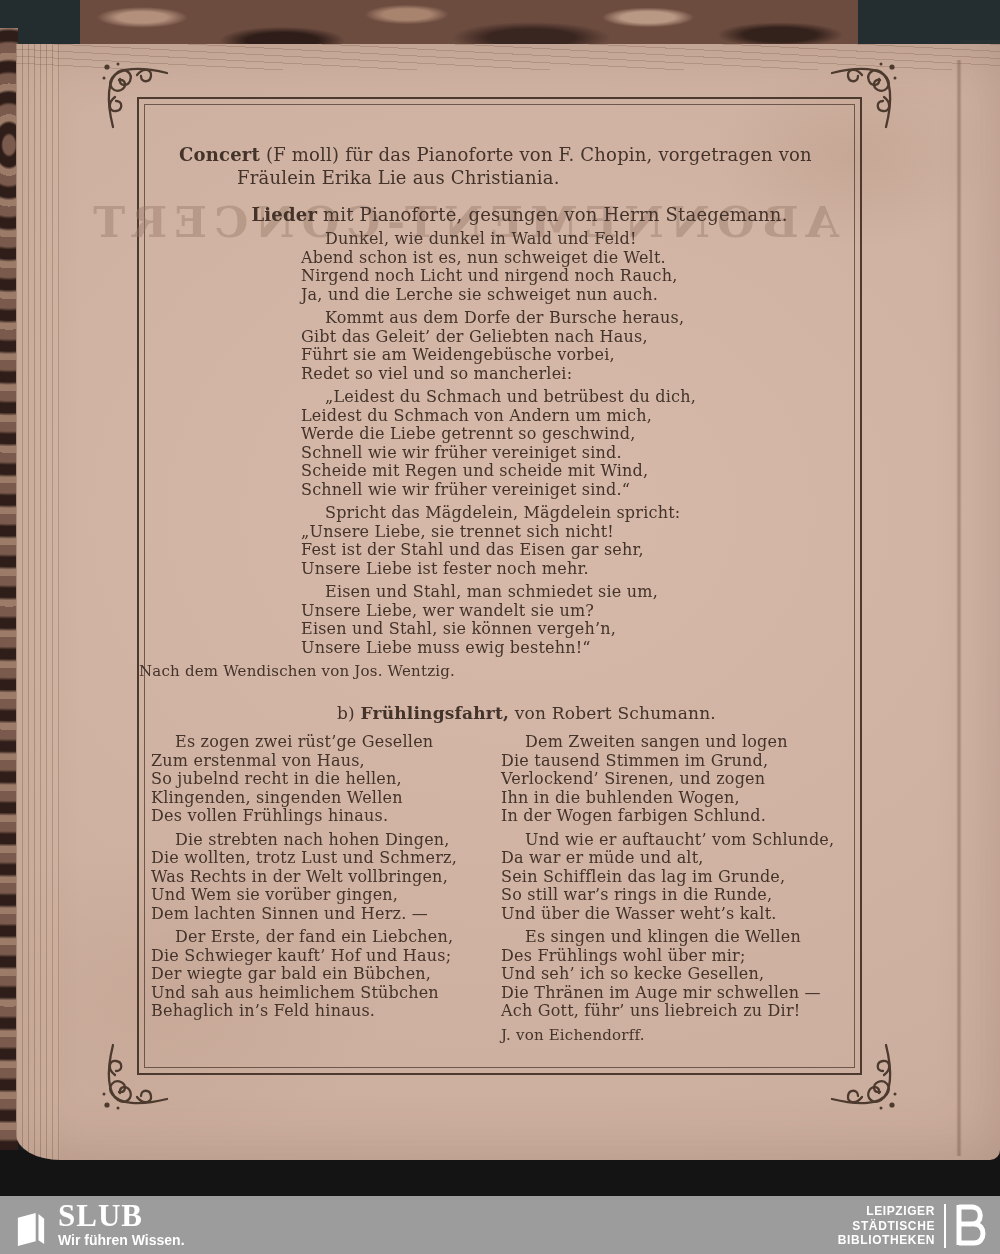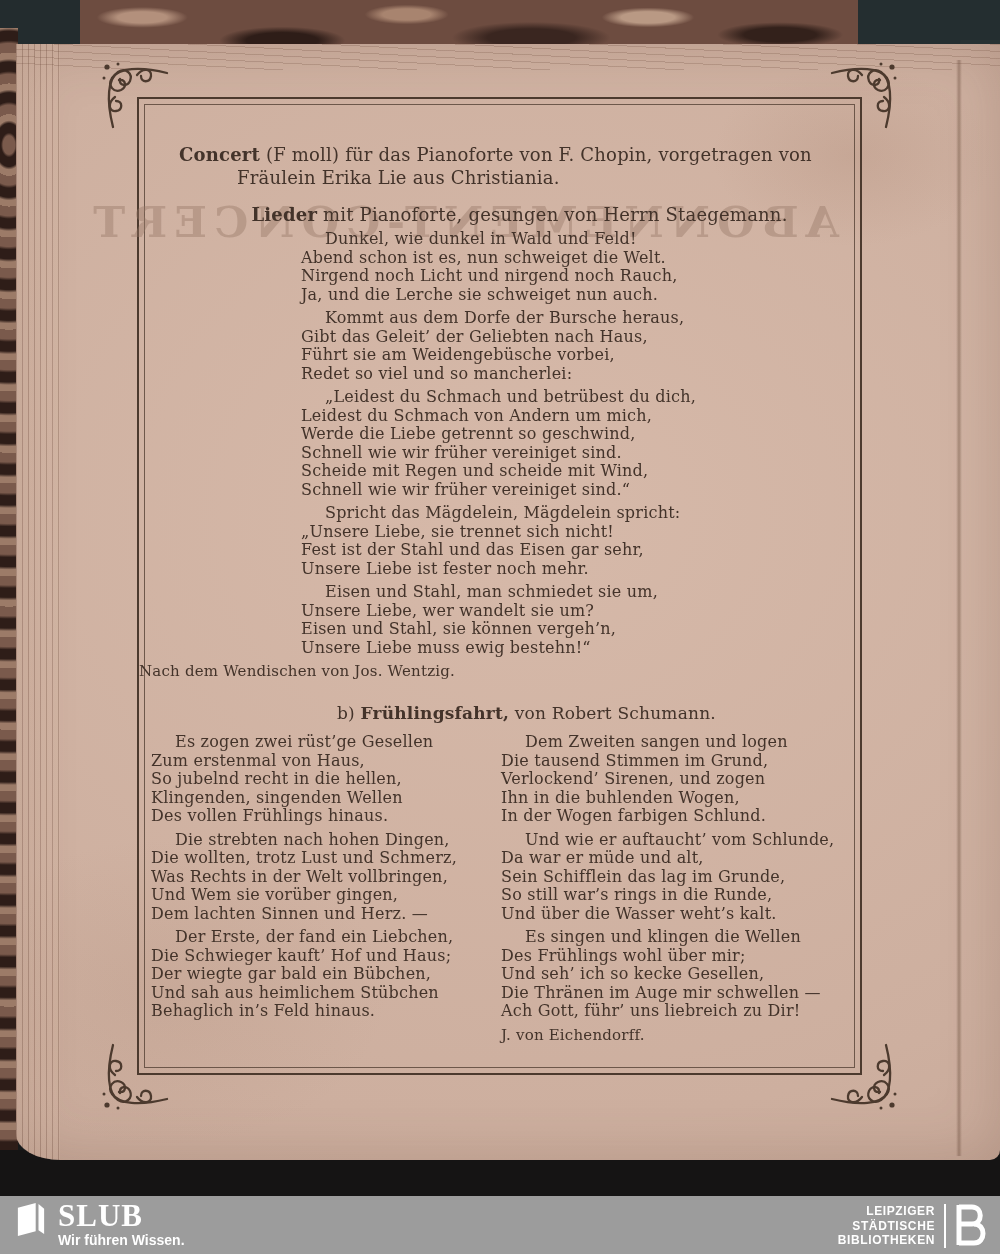--- a/index.html
+++ b/index.html
@@ -73,21 +73,21 @@
   .columns{display:flex;margin-left:12px;margin-top:8px;}
   .col-left{width:350px;}
   .col-right{flex:1;}
   .ghost{position:absolute;left:40px;top:98px;width:660px;z-index:1;
          font-weight:bold;font-size:43px;letter-spacing:7px;white-space:nowrap;
          color:rgba(150,119,103,.42);transform:scaleX(-1);filter:blur(.6px);}
 
   
   .footer{position:absolute;left:0;top:1196px;width:1000px;height:58px;background:#9c9c9c;
           font-family:"Liberation Sans", sans-serif;color:#fff;}
-  .slub{position:absolute;left:16px;top:4px;display:flex;align-items:flex-start;}
+  .slub{position:absolute;left:16px;top:4px;display:flex;align-items:flex-end;}
   .slub-text{margin-left:12px;}
   .slub-name{font-family:"Liberation Serif", serif;font-weight:bold;font-size:31px;line-height:31px;letter-spacing:1px;}
   .slub-tagline{font-weight:bold;font-size:14px;line-height:16px;margin-top:1px;}
   .library{position:absolute;right:65px;top:8px;text-align:right;font-weight:bold;
            font-size:12px;line-height:14.5px;letter-spacing:.6px;}
   .lib-divider{position:absolute;right:54px;top:8px;width:2px;height:44px;background:#fff;}
   .lib-logo{position:absolute;right:8px;top:4px;}
 </style>
 </head>
 <body>

